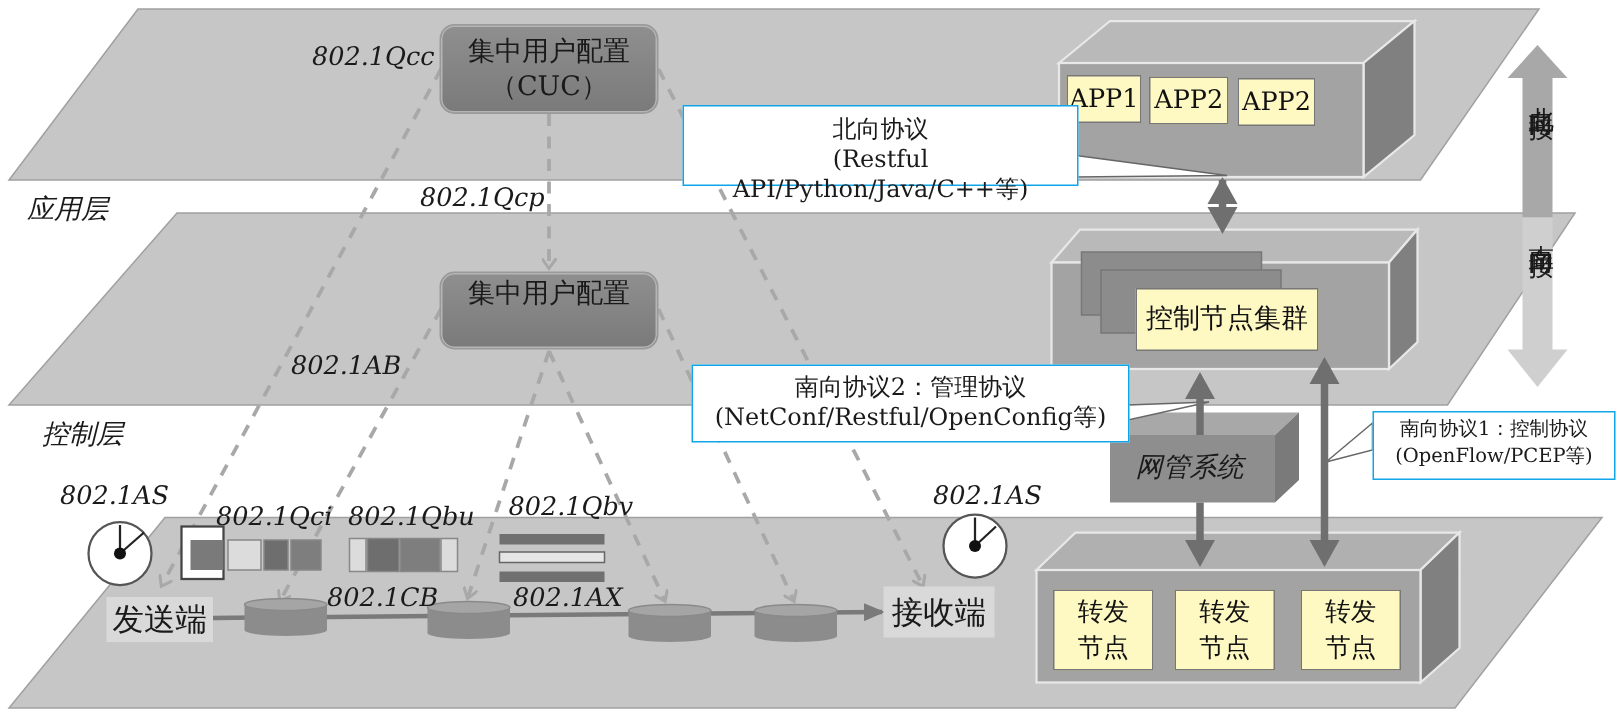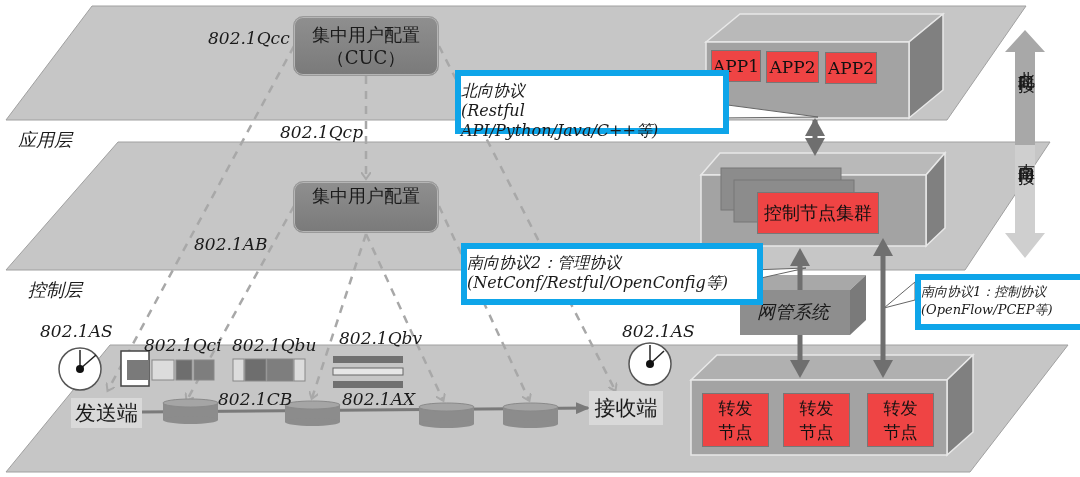--- a/index.html
+++ b/index.html
@@ -4,24 +4,24 @@
   <style>
     html, body { margin: 0; padding: 0; background: #ffffff; }
     body { width: 1080px; height: 477px; position: relative; overflow: hidden;
            font-family: "DejaVu Serif", "Liberation Serif", serif; color: #1a1a1a; }
     #stage { position: absolute; left: 0; top: 0; width: 1080px; height: 477px; }
     .lbl { position: absolute; white-space: nowrap; font-size: 17px; line-height: 1; font-style: italic; }
     .layer-lbl { font-size: 18px; margin-top: 31px; }
     .rbox { position: absolute; background: linear-gradient(#8f8f8f, #7a7a7a);
             border: 1px solid #9a9a9a; border-radius: 10px; text-align: center;
             font-size: 18px; line-height: 23px; color: #1a1a1a; box-shadow: 0 0 0 1px #b5b5b5 inset; }
-    .callout { position: absolute; background: #fff; border: 6px solid #0ea5e9;
-               text-align: left; font-size: 16px; line-height: 20px; font-style: italic; }
+    .callout { position: absolute; background: #fff; border: 1px solid #0ea5e9;
+               text-align: center; font-size: 16px; line-height: 20px; }
     .small-callout { font-size: 13px; line-height: 18px; }
-    .inbox { position: absolute; background: #ef4444; border: 1px solid #777; text-align: center;
+    .inbox { position: absolute; background: #fef9c3; border: 1px solid #777; text-align: center;
              font-size: 17px; color: #111; }
     .vtext { position: absolute; writing-mode: vertical-rl; font-size: 17px; letter-spacing: 2px; }
     .endpoint { position: absolute; background: #d9d9d9; font-size: 21px; text-align: center; }
   </style>
 </head>
 <body>
 
 <div id="stage">
   <svg width="1080" height="477" viewBox="0 0 1080 477" style="position:absolute;left:0;top:0">
     <defs>

